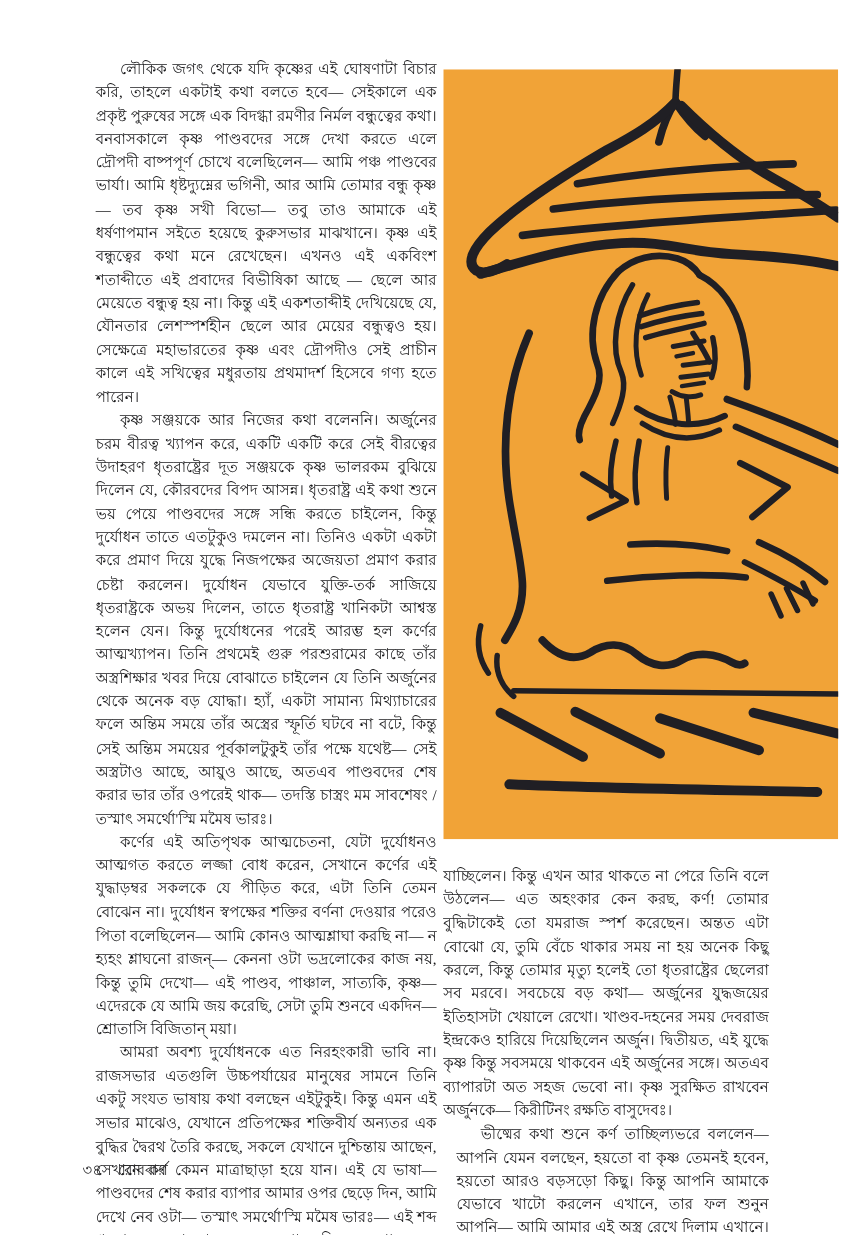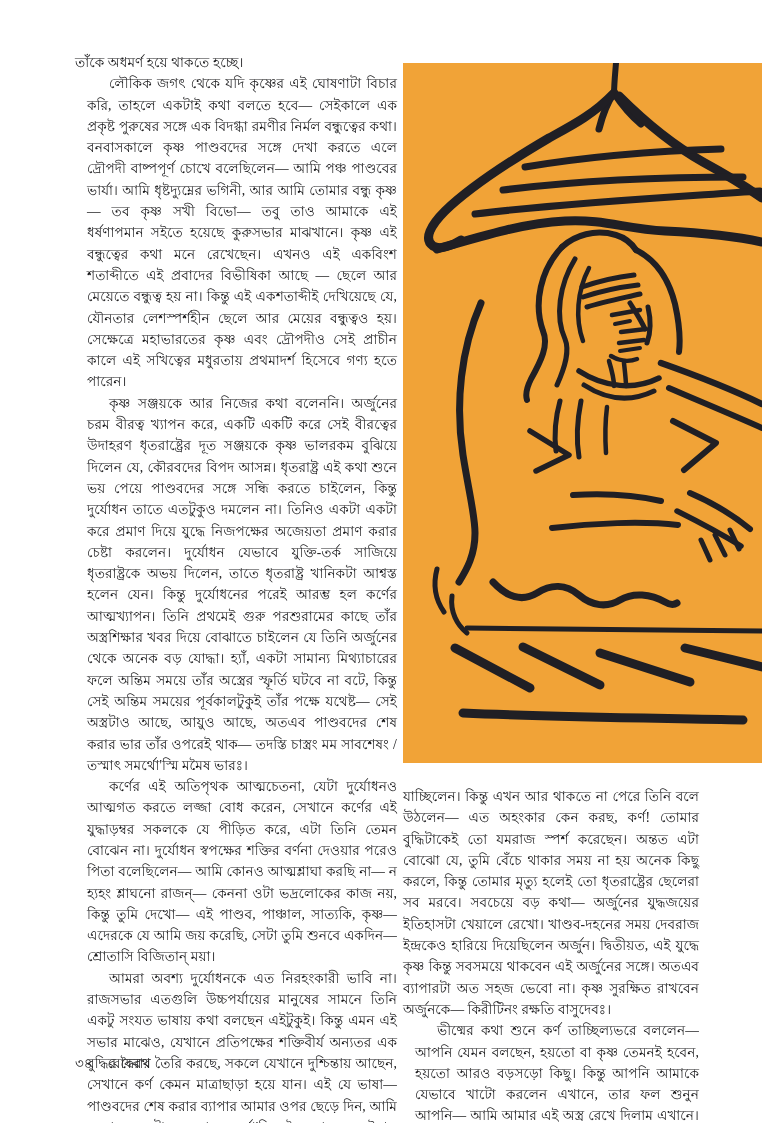--- a/index.html
+++ b/index.html
@@ -24,21 +24,20 @@
     position:absolute;left:75px;top:1053px;color:#202022;
     font-size:13.5px;display:flex;gap:15px;align-items:baseline;text-align:right;
   }
 </style>
 </head>
 <body>
 
 <div class="page">
 
   <div class="text-col left">
-      <p class="para">তাঁকে অধমর্ণ হয়ে থাকতে হচ্ছে।</p>
       <p class="para indent">লৌকিক জগৎ থেকে যদি কৃষ্ণের এই ঘোষণাটা বিচার করি, তাহলে একটাই কথা বলতে হবে— সেইকালে এক প্রকৃষ্ট পুরুষের সঙ্গে এক বিদগ্ধা রমণীর নির্মল বন্ধুত্বের কথা। বনবাসকালে কৃষ্ণ পাণ্ডবদের সঙ্গে দেখা করতে এলে দ্রৌপদী বাষ্পপূর্ণ চোখে বলেছিলেন— আমি পঞ্চ পাণ্ডবের ভার্যা। আমি ধৃষ্টদ্যুম্নের ভগিনী, আর আমি তোমার বন্ধু কৃষ্ণ— তব কৃষ্ণ সখী বিভো— তবু তাও আমাকে এই ধর্ষণাপমান সইতে হয়েছে কুরুসভার মাঝখানে। কৃষ্ণ এই বন্ধুত্বের কথা মনে রেখেছেন। এখনও এই একবিংশ শতাব্দীতে এই প্রবাদের বিভীষিকা আছে — ছেলে আর মেয়েতে বন্ধুত্ব হয় না। কিন্তু এই একশতাব্দীই দেখিয়েছে যে, যৌনতার লেশস্পর্শহীন ছেলে আর মেয়ের বন্ধুত্বও হয়। সেক্ষেত্রে মহাভারতের কৃষ্ণ এবং দ্রৌপদীও সেই প্রাচীন কালে এই সখিত্বের মধুরতায় প্রথমাদর্শ হিসেবে গণ্য হতে পারেন।</p>
       <p class="para indent">কৃষ্ণ সঞ্জয়কে আর নিজের কথা বলেননি। অর্জুনের চরম বীরত্ব খ্যাপন করে, একটি একটি করে সেই বীরত্বের উদাহরণ ধৃতরাষ্ট্রের দূত সঞ্জয়কে কৃষ্ণ ভালরকম বুঝিয়ে দিলেন যে, কৌরবদের বিপদ আসন্ন। ধৃতরাষ্ট্র এই কথা শুনে ভয় পেয়ে পাণ্ডবদের সঙ্গে সন্ধি করতে চাইলেন, কিন্তু দুর্যোধন তাতে এতটুকুও দমলেন না। তিনিও একটা একটা করে প্রমাণ দিয়ে যুদ্ধে নিজপক্ষের অজেয়তা প্রমাণ করার চেষ্টা করলেন। দুর্যোধন যেভাবে যুক্তি-তর্ক সাজিয়ে ধৃতরাষ্ট্রকে অভয় দিলেন, তাতে ধৃতরাষ্ট্র খানিকটা আশ্বস্ত হলেন যেন। কিন্তু দুর্যোধনের পরেই আরম্ভ হল কর্ণের আত্মখ্যাপন। তিনি প্রথমেই গুরু পরশুরামের কাছে তাঁর অস্ত্রশিক্ষার খবর দিয়ে বোঝাতে চাইলেন যে তিনি অর্জুনের থেকে অনেক বড় যোদ্ধা। হ্যাঁ, একটা সামান্য মিথ্যাচারের ফলে অন্তিম সময়ে তাঁর অস্ত্রের স্ফূর্তি ঘটবে না বটে, কিন্তু সেই অন্তিম সময়ের পূর্বকালটুকুই তাঁর পক্ষে যথেষ্ট— সেই অস্ত্রটাও আছে, আয়ুও আছে, অতএব পাণ্ডবদের শেষ করার ভার তাঁর ওপরেই থাক— তদস্তি চাস্ত্রং মম সাবশেষং / তস্মাৎ সমর্থো'স্মি মমৈষ ভারঃ।</p>
       <p class="para indent">কর্ণের এই অতিপৃথক আত্মচেতনা, যেটা দুর্যোধনও আত্মগত করতে লজ্জা বোধ করেন, সেখানে কর্ণের এই যুদ্ধাড়ম্বর সকলকে যে পীড়িত করে, এটা তিনি তেমন বোঝেন না। দুর্যোধন স্বপক্ষের শক্তির বর্ণনা দেওয়ার পরেও পিতা বলেছিলেন— আমি কোনও আত্মশ্লাঘা করছি না— ন হ্যহং শ্লাঘনো রাজন্— কেননা ওটা ভদ্রলোকের কাজ নয়, কিন্তু তুমি দেখো— এই পাণ্ডব, পাঞ্চাল, সাত্যকি, কৃষ্ণ— এদেরকে যে আমি জয় করেছি, সেটা তুমি শুনবে একদিন— শ্রোতাসি বিজিতান্ ময়া।</p>
       <p class="para indent">আমরা অবশ্য দুর্যোধনকে এত নিরহংকারী ভাবি না। রাজসভার এতগুলি উচ্চপর্যায়ের মানুষের সামনে তিনি একটু সংযত ভাষায় কথা বলছেন এইটুকুই। কিন্তু এমন এই সভার মাঝেও, যেখানে প্রতিপক্ষের শক্তিবীর্য অন্যতর এক বুদ্ধির দ্বৈরথ তৈরি করছে, সকলে যেখানে দুশ্চিন্তায় আছেন, সেখানে কর্ণ কেমন মাত্রাছাড়া হয়ে যান। এই যে ভাষা— পাণ্ডবদের শেষ করার ব্যাপার আমার ওপর ছেড়ে দিন, আমি দেখে নেব ওটা— তস্মাৎ সমর্থো'স্মি মমৈষ ভারঃ— এই শব্দ ধ্রুবপদের মতো আসছে এবং এখানে নিজের কথা বলতে গিয়ে খুব সাধুশব্দে তিনি অন্য সকলকে, নিজের ঘরের লোককেই আহত করে ফেলছেন। কর্ণ দুর্যোধনকে বলছেন— এই পিতামহ ভীষ্ম কিংবা আচার্য দ্রোণ অথবা এই সব বড় বড় রাজারাও তোমার সঙ্গে আলাপচারিতা করুন, পাণ্ডবদের মারার ব্যাপারটা আমার ভাগেই থাক— পিতামহ তিষ্ঠতু তে সমীপে/ পার্থান হনিষ্যামি মমৈষভারঃ।</p>
     </div>
 
   <div class="illus">
     <svg viewBox="0 0 359 700" preserveAspectRatio="none">
       <rect id="illus-bg" x="0" y="0" width="359" height="700" fill="#F1A337"></rect>
       <g id="ink" stroke="#201F24" fill="none" stroke-linecap="round" stroke-linejoin="round">

